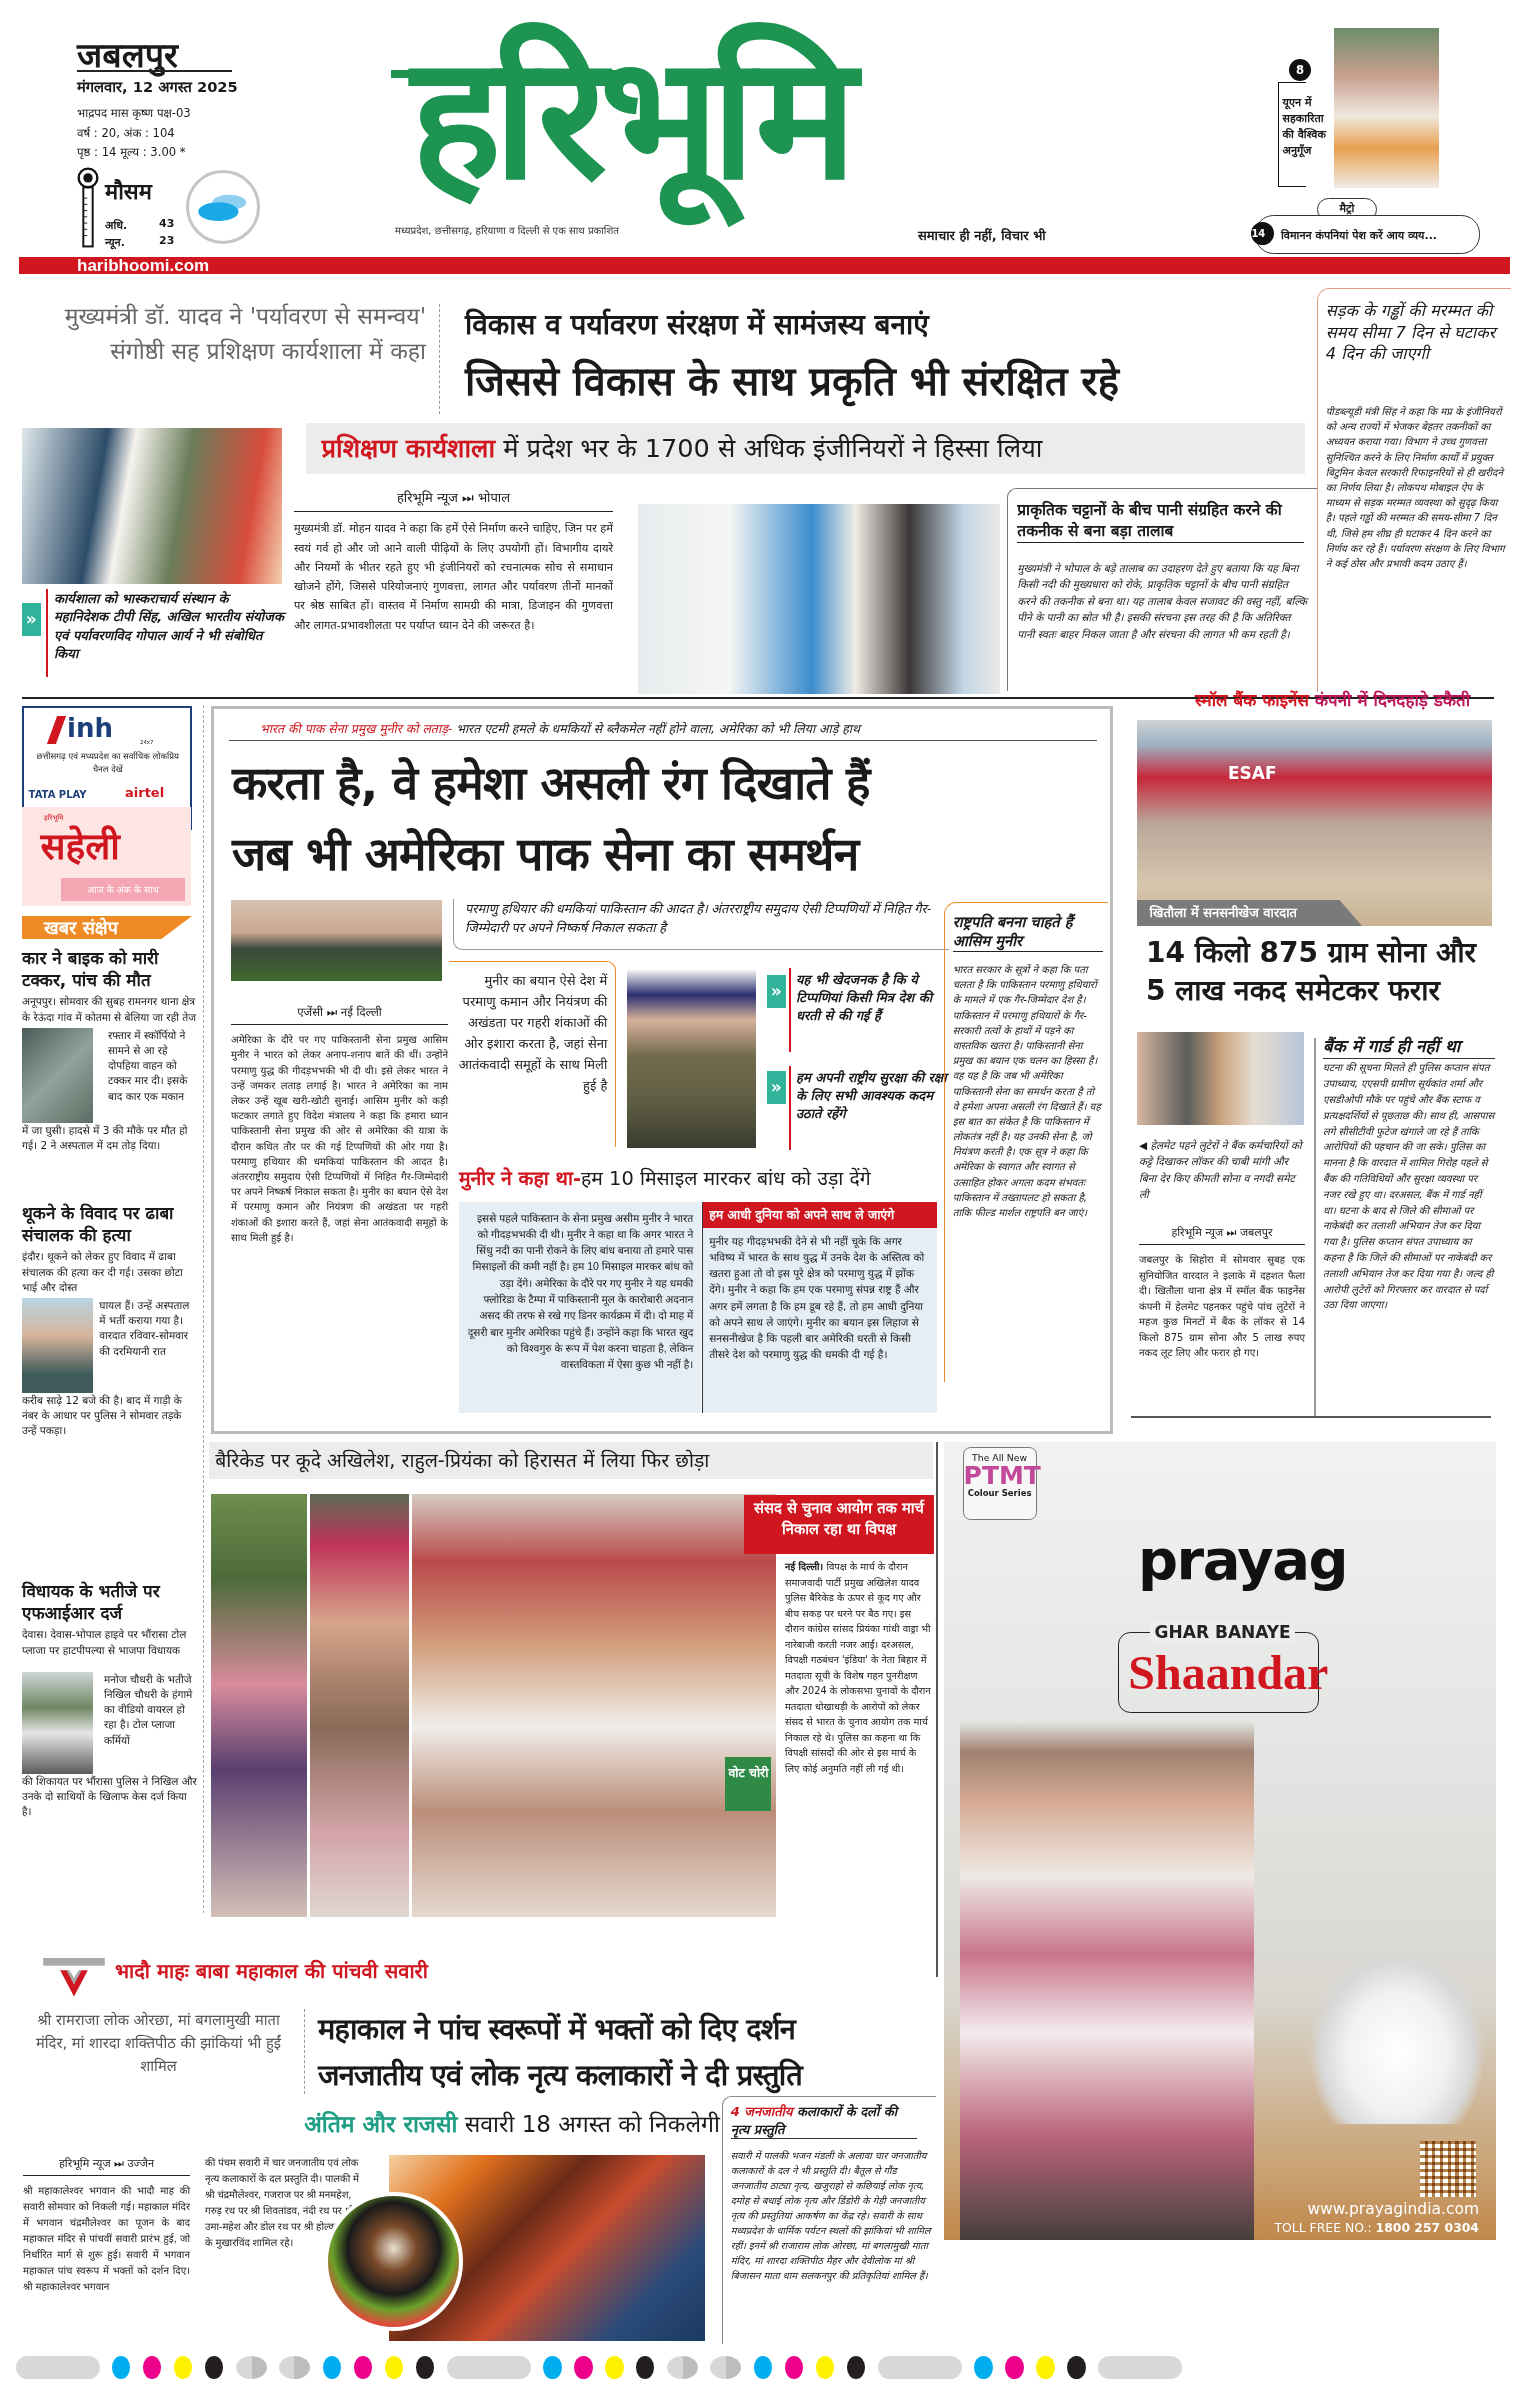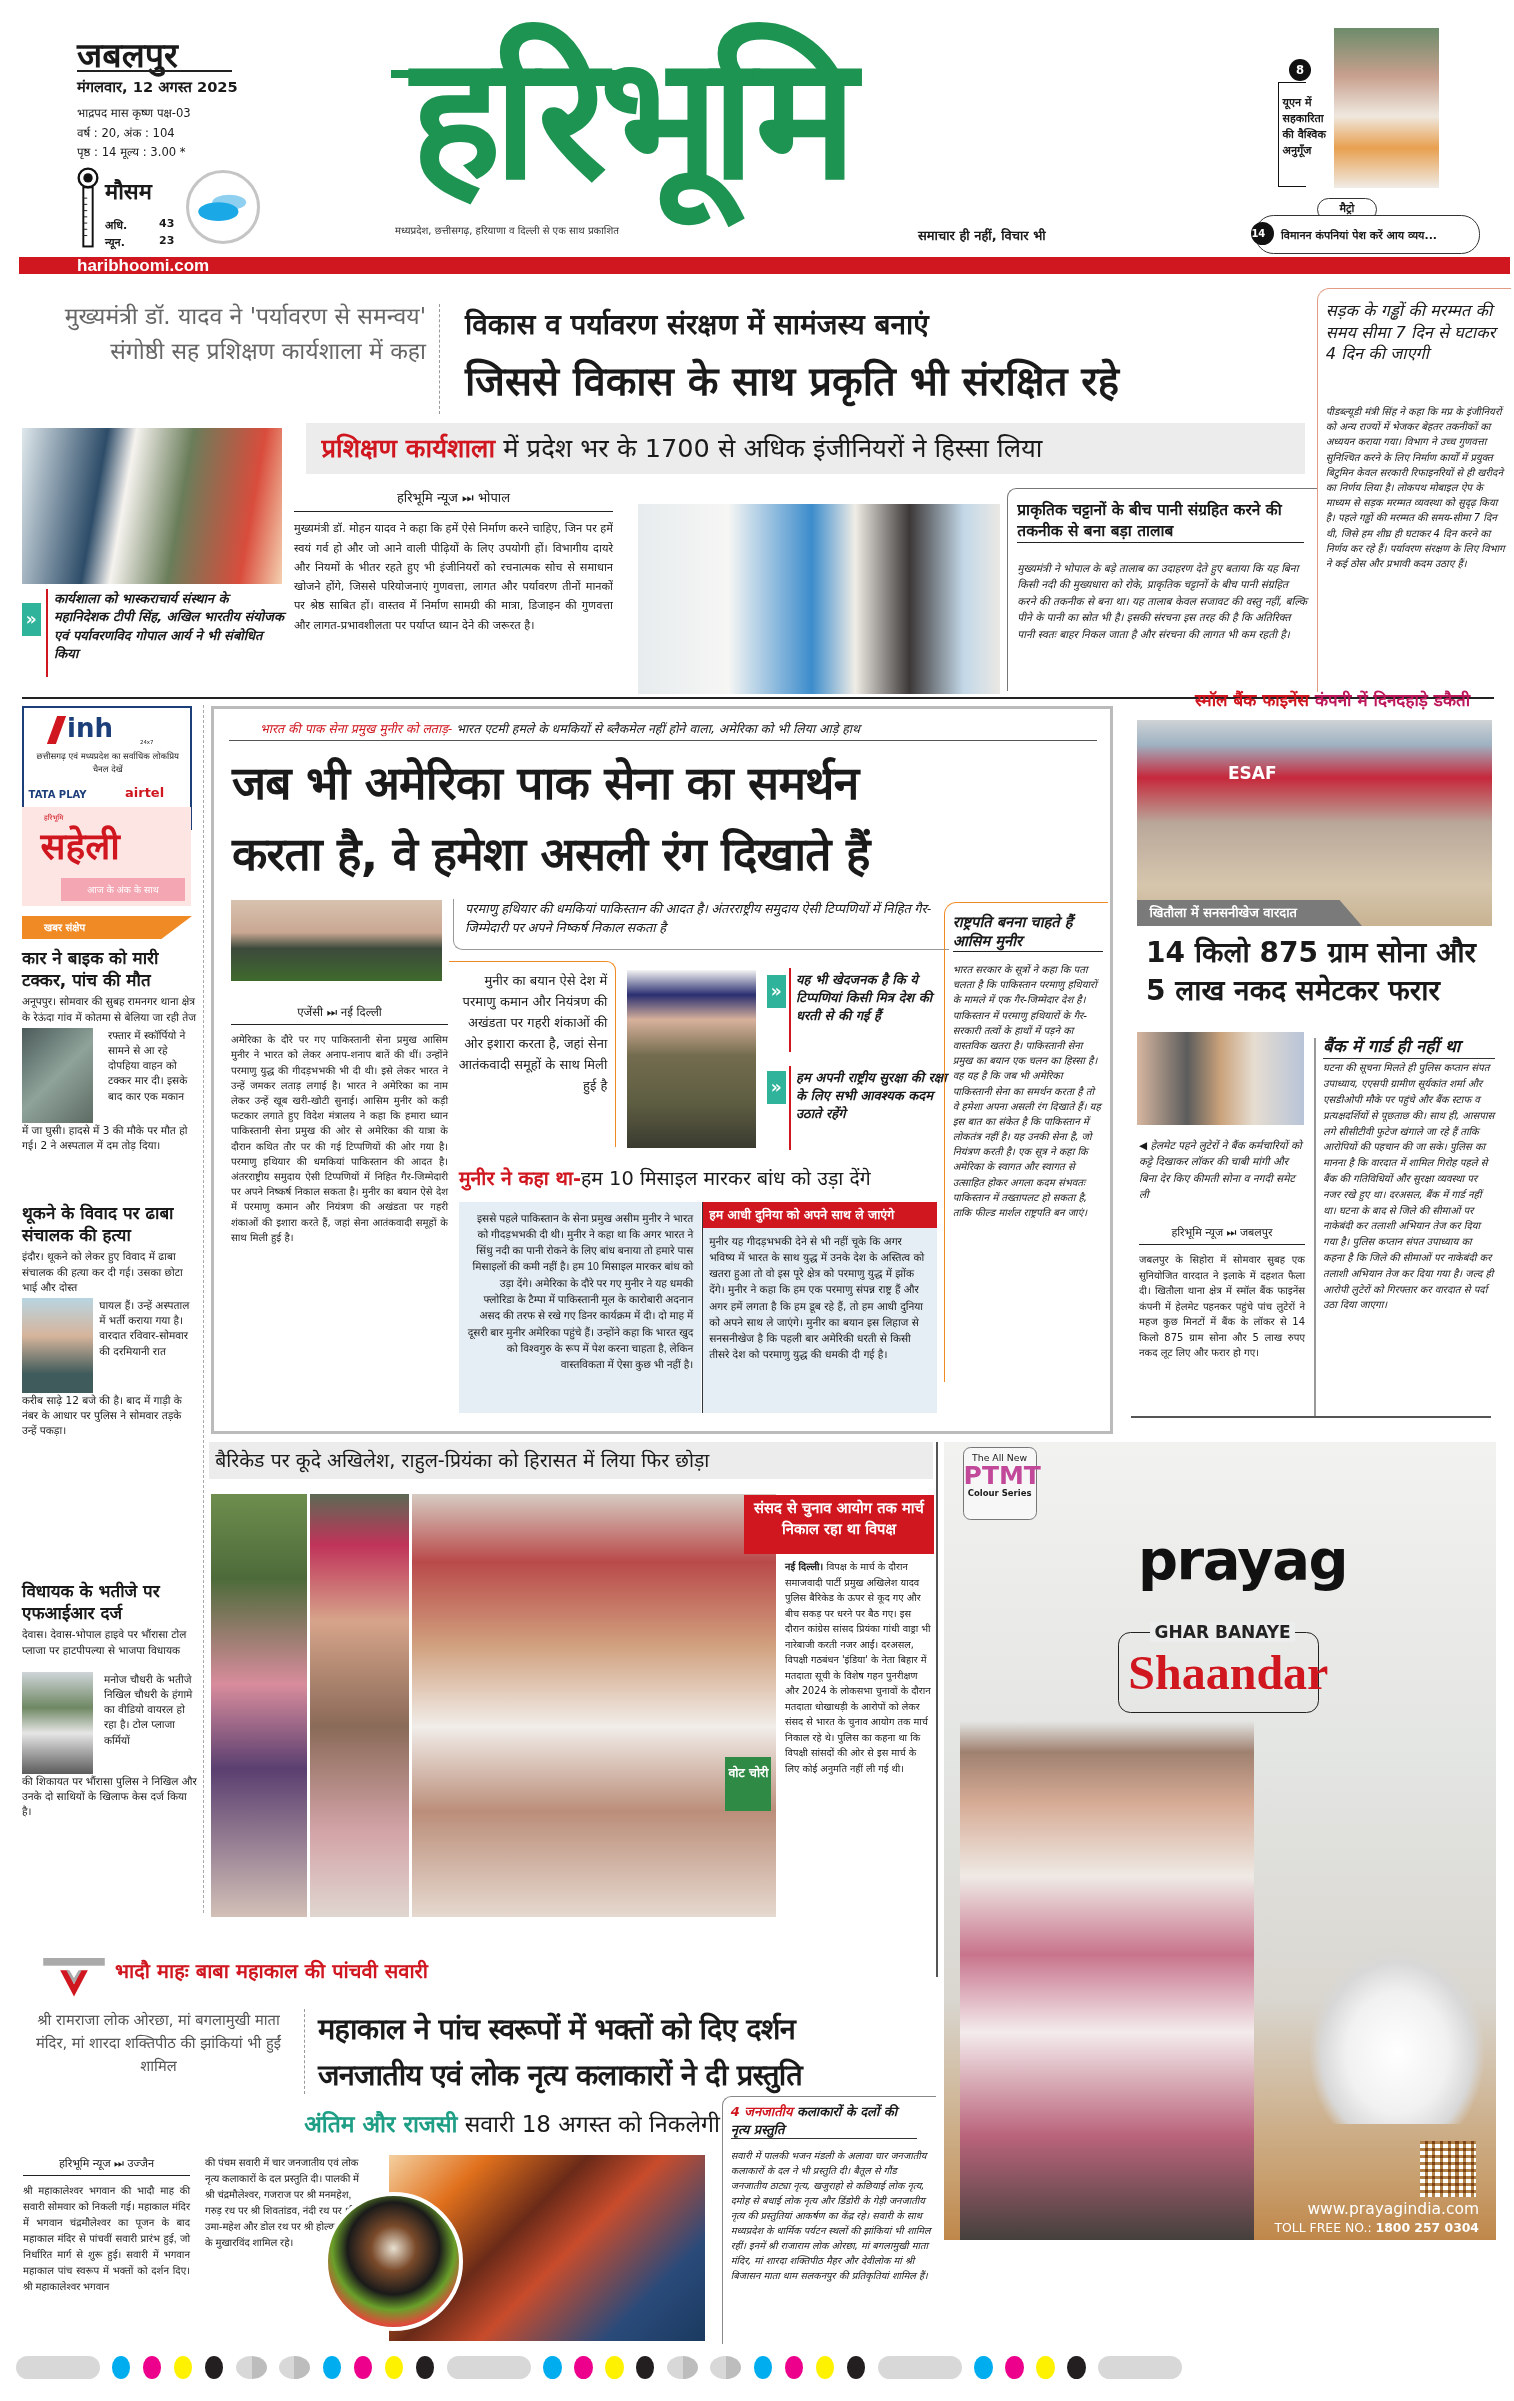--- a/index.html
+++ b/index.html
@@ -119,21 +119,21 @@
   <div class="abs" style="left:4.6px;top:101px;font-size:7.7px">चैनल नं. 1155</div>
   <div class="abs" style="left:93px;top:101px;font-size:7.7px">चैनल नं. 366</div>
 </div>
 <div class="abs" style="left:22px;top:807px;width:169px;height:99px;background:#fde5e4">
   <div class="abs" style="left:22px;top:6.2px;font-size:7px;color:#d0161f">हरिभूमि</div>
   <div class="abs" style="left:18.6px;top:12.4px;font-size:37px;font-weight:bold;color:#d0161f">सहेली</div>
   <div class="abs" style="left:39px;top:71px;width:124px;height:23px;background:#f4a7b3;color:#fff;font-size:9.3px;line-height:23px;text-align:center">आज के अंक के साथ</div>
 </div>
 
 <div class="abs" style="left:22px;top:916px;width:170px;height:23px;background:#f08a24;clip-path:polygon(0 0,100% 0,82% 100%,0 100%)">
-  <span style="display:block;padding-left:22px;color:#fff;font-weight:bold;font-size:10px;line-height:23px">खबर संक्षेप</span>
+  <span style="display:block;padding-left:22px;color:#fff;font-weight:bold;font-size:18px;line-height:23px">खबर संक्षेप</span>
 </div>
 <div class="abs" style="left:203px;top:705px;width:0;height:1208px;border-left:0.8px dashed #aaa"></div>
 
 <div class="abs" style="left:22px;top:947px;width:175px">
   <div style="font-size:17px;font-weight:bold;line-height:1.3">कार ने बाइक को मारी टक्कर, पांच की मौत</div>
   <div style="font-size:10.5px;line-height:1.45;margin-top:3.1px">अनूपपुर। सोमवार की सुबह रामनगर थाना क्षेत्र के रेऊंदा गांव में कोतमा से बेलिया जा रही तेज</div>
   <div style="display:flex;gap:15px;margin-top:3.1px">
     <div class="photo" style="position:relative;flex:0 0 71px;height:95px;background:linear-gradient(135deg,#4b5b5a,#8fa39a,#5d6b63)"></div>
     <div style="font-size:10.5px;line-height:1.45">रफ्तार में स्कॉर्पियो ने सामने से आ रहे दोपहिया वाहन को टक्कर मार दी। इसके बाद कार एक मकान</div>
   </div>
@@ -156,22 +156,22 @@
     <div style="font-size:10.5px;line-height:1.45">मनोज चौधरी के भतीजे निखिल चौधरी के हंगामे का वीडियो वायरल हो रहा है। टोल प्लाजा कर्मियों</div>
   </div>
   <div style="font-size:10.5px;line-height:1.45">की शिकायत पर भौंरासा पुलिस ने निखिल और उनके दो साथियों के खिलाफ केस दर्ज किया है।</div>
 </div>
 
 <div class="abs" style="left:211px;top:706px;width:902px;height:728px;border:3.1px solid #bbb;border-top-width:3.1px"></div>
 <div class="abs ital" style="left:229px;top:720px;width:868px;font-size:12.4px;white-space:nowrap;border-bottom:1.5px solid #555;padding:0 0 3.1px 31px">
   <span class="red">भारत की पाक सेना प्रमुख मुनीर को लताड़-</span><span> भारत एटमी हमले के धमकियों से ब्लैकमेल नहीं होने वाला, अमेरिका को भी लिया आड़े हाथ</span>
 </div>
 <div class="abs" style="left:232px;top:748px;width:868px;">
+  <div style="font-size:46px;font-weight:bold;line-height:71px;white-space:nowrap;letter-spacing:-0.8px">करता है, वे हमेशा असली रंग दिखाते हैं</div>
   <div style="font-size:46px;font-weight:bold;line-height:71px;white-space:nowrap;letter-spacing:-0.8px">जब भी अमेरिका पाक सेना का समर्थन</div>
-  <div style="font-size:46px;font-weight:bold;line-height:71px;white-space:nowrap;letter-spacing:-0.8px">करता है, वे हमेशा असली रंग दिखाते हैं</div>
 </div>
 <div class="photo" style="left:231px;top:900px;width:211px;height:81px;background:linear-gradient(180deg,#d8c2b0 0%,#c9a792 40%,#3c4a3b 60%,#3f6a2d 100%)"></div>
 <div class="abs" style="left:231px;top:1004px;width:217px">
   <div class="byline" style="font-size:11.6px">एजेंसी ⏭ नई दिल्ली</div>
   <div class="body-text" style="font-size:10px;line-height:1.52">अमेरिका के दौरे पर गए पाकिस्तानी सेना प्रमुख आसिम मुनीर ने भारत को लेकर अनाप-शनाप बातें की थीं। उन्होंने परमाणु युद्ध की गीदड़भभकी भी दी थी। इसे लेकर भारत ने उन्हें जमकर लताड़ लगाई है। भारत ने अमेरिका का नाम लेकर उन्हें खूब खरी-खोटी सुनाई। आसिम मुनीर को कड़ी फटकार लगाते हुए विदेश मंत्रालय ने कहा कि हमारा ध्यान पाकिस्तानी सेना प्रमुख की ओर से अमेरिका की यात्रा के दौरान कथित तौर पर की गई टिप्पणियों की ओर गया है। परमाणु हथियार की धमकियां पाकिस्तान की आदत है। अंतरराष्ट्रीय समुदाय ऐसी टिप्पणियों में निहित गैर-जिम्मेदारी पर अपने निष्कर्ष निकाल सकता है। मुनीर का बयान ऐसे देश में परमाणु कमान और नियंत्रण की अखंडता पर गहरी शंकाओं की इशारा करते हैं, जहां सेना आतंकवादी समूहों के साथ मिली हुई है।</div>
 </div>
 <div class="abs cond" style="left:453px;top:899px;width:496px;height:51px;border-left:1.5px solid #999;border-bottom:1.5px solid #999;border-radius:0 0 0 9.3px;padding:0 6.2px 0 11px">
   <span class="ital" style="font-size:12.8px;line-height:1.5;display:block">परमाणु हथियार की धमकियां पाकिस्तान की आदत है। अंतरराष्ट्रीय समुदाय ऐसी टिप्पणियों में निहित गैर-जिम्मेदारी पर अपने निष्कर्ष निकाल सकता है</span>
 </div>
 <div class="abs" style="left:449px;top:961px;width:167px;font-size:13px;line-height:1.62;text-align:right;border-right:1.5px solid #f08a24;border-top:1.5px solid #f08a24;border-radius:0 9.3px 0 0;padding:7.7px 7.7px 0 0;height:186px">मुनीर का बयान ऐसे देश में परमाणु कमान और नियंत्रण की अखंडता पर गहरी शंकाओं की ओर इशारा करता है, जहां सेना आतंकवादी समूहों के साथ मिली हुई है</div>

